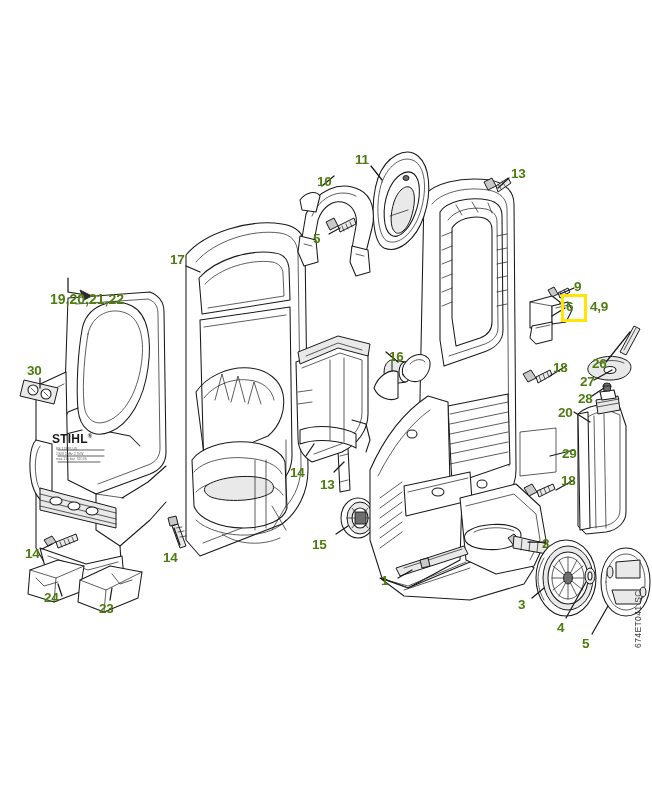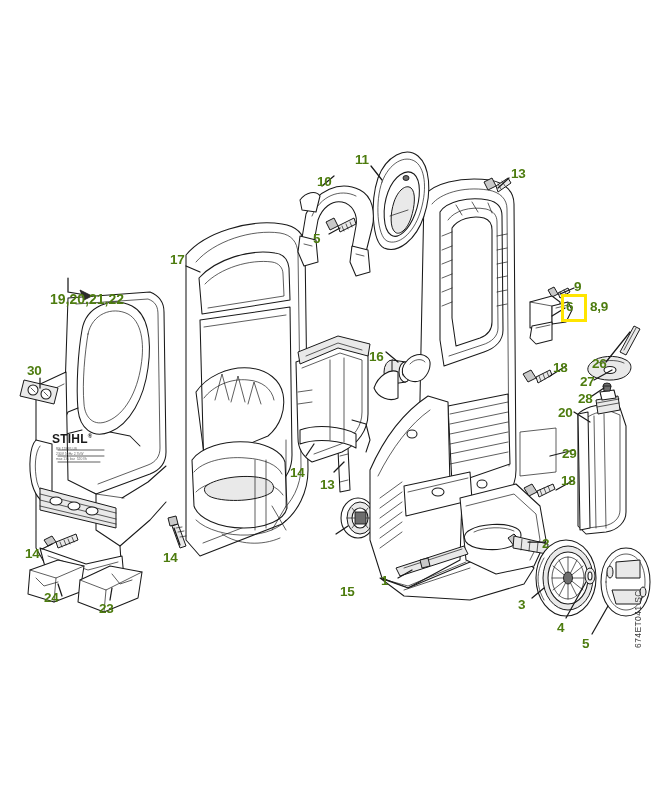--- a/index.html
+++ b/index.html
@@ -462,32 +462,32 @@
 
   <div class="hl-box" id="hl" style="left: 561px; top: 294px; width: 26px; height: 28px; border-color: rgb(255, 229, 0);"></div>
 
   <div id="callout-layer">
       <div class="lbl" style="left: 381px; top: 574px;">1</div>
       <div class="lbl" style="left: 542px; top: 537px;">2</div>
       <div class="lbl" style="left: 518px; top: 598px;">3</div>
       <div class="lbl" style="left: 557px; top: 621px;">4</div>
       <div class="lbl" style="left: 582px; top: 637px;">5</div>
       <div class="lbl" style="left: 566px; top: 300px;">6</div>
-      <div class="lbl" style="left: 590px; top: 300px;">8,9</div>
+      <div class="lbl" style="left: 590px; top: 300px;">4,9</div>
       <div class="lbl" style="left: 574px; top: 280px;">9</div>
       <div class="lbl" style="left: 317px; top: 175px;">10</div>
       <div class="lbl" style="left: 355px; top: 153px;">11</div>
       <div class="lbl" style="left: 313px; top: 232px;">5</div>
       <div class="lbl" style="left: 511px; top: 167px;">13</div>
       <div class="lbl" style="left: 320px; top: 478px;">13</div>
       <div class="lbl" style="left: 25px; top: 547px;">14</div>
       <div class="lbl" style="left: 163px; top: 551px;">14</div>
       <div class="lbl" style="left: 290px; top: 466px;">14</div>
-      <div class="lbl" style="left: 340px; top: 538px; margin-top: 47px;">15</div>
-      <div class="lbl" style="left: 369px; top: 350px;">16</div>
+      <div class="lbl" style="left: 312px; top: 538px;">15</div>
+      <div class="lbl" style="left: 369px; top: 350px; padding-left: 20px;">16</div>
       <div class="lbl" style="left: 170px; top: 253px;">17</div>
       <div class="lbl" style="left: 553px; top: 361px;">18</div>
       <div class="lbl" style="left: 561px; top: 474px;">18</div>
       <div class="lbl wide" style="left: 50px; top: 264px;">19,20,21,22</div>
       <div class="lbl" style="left: 99px; top: 602px;">23</div>
       <div class="lbl" style="left: 44px; top: 591px;">24</div>
       <div class="lbl" style="left: 558px; top: 406px;">20</div>
       <div class="lbl" style="left: 592px; top: 357px;">26</div>
       <div class="lbl" style="left: 580px; top: 375px;">27</div>
       <div class="lbl" style="left: 578px; top: 392px;">28</div>

